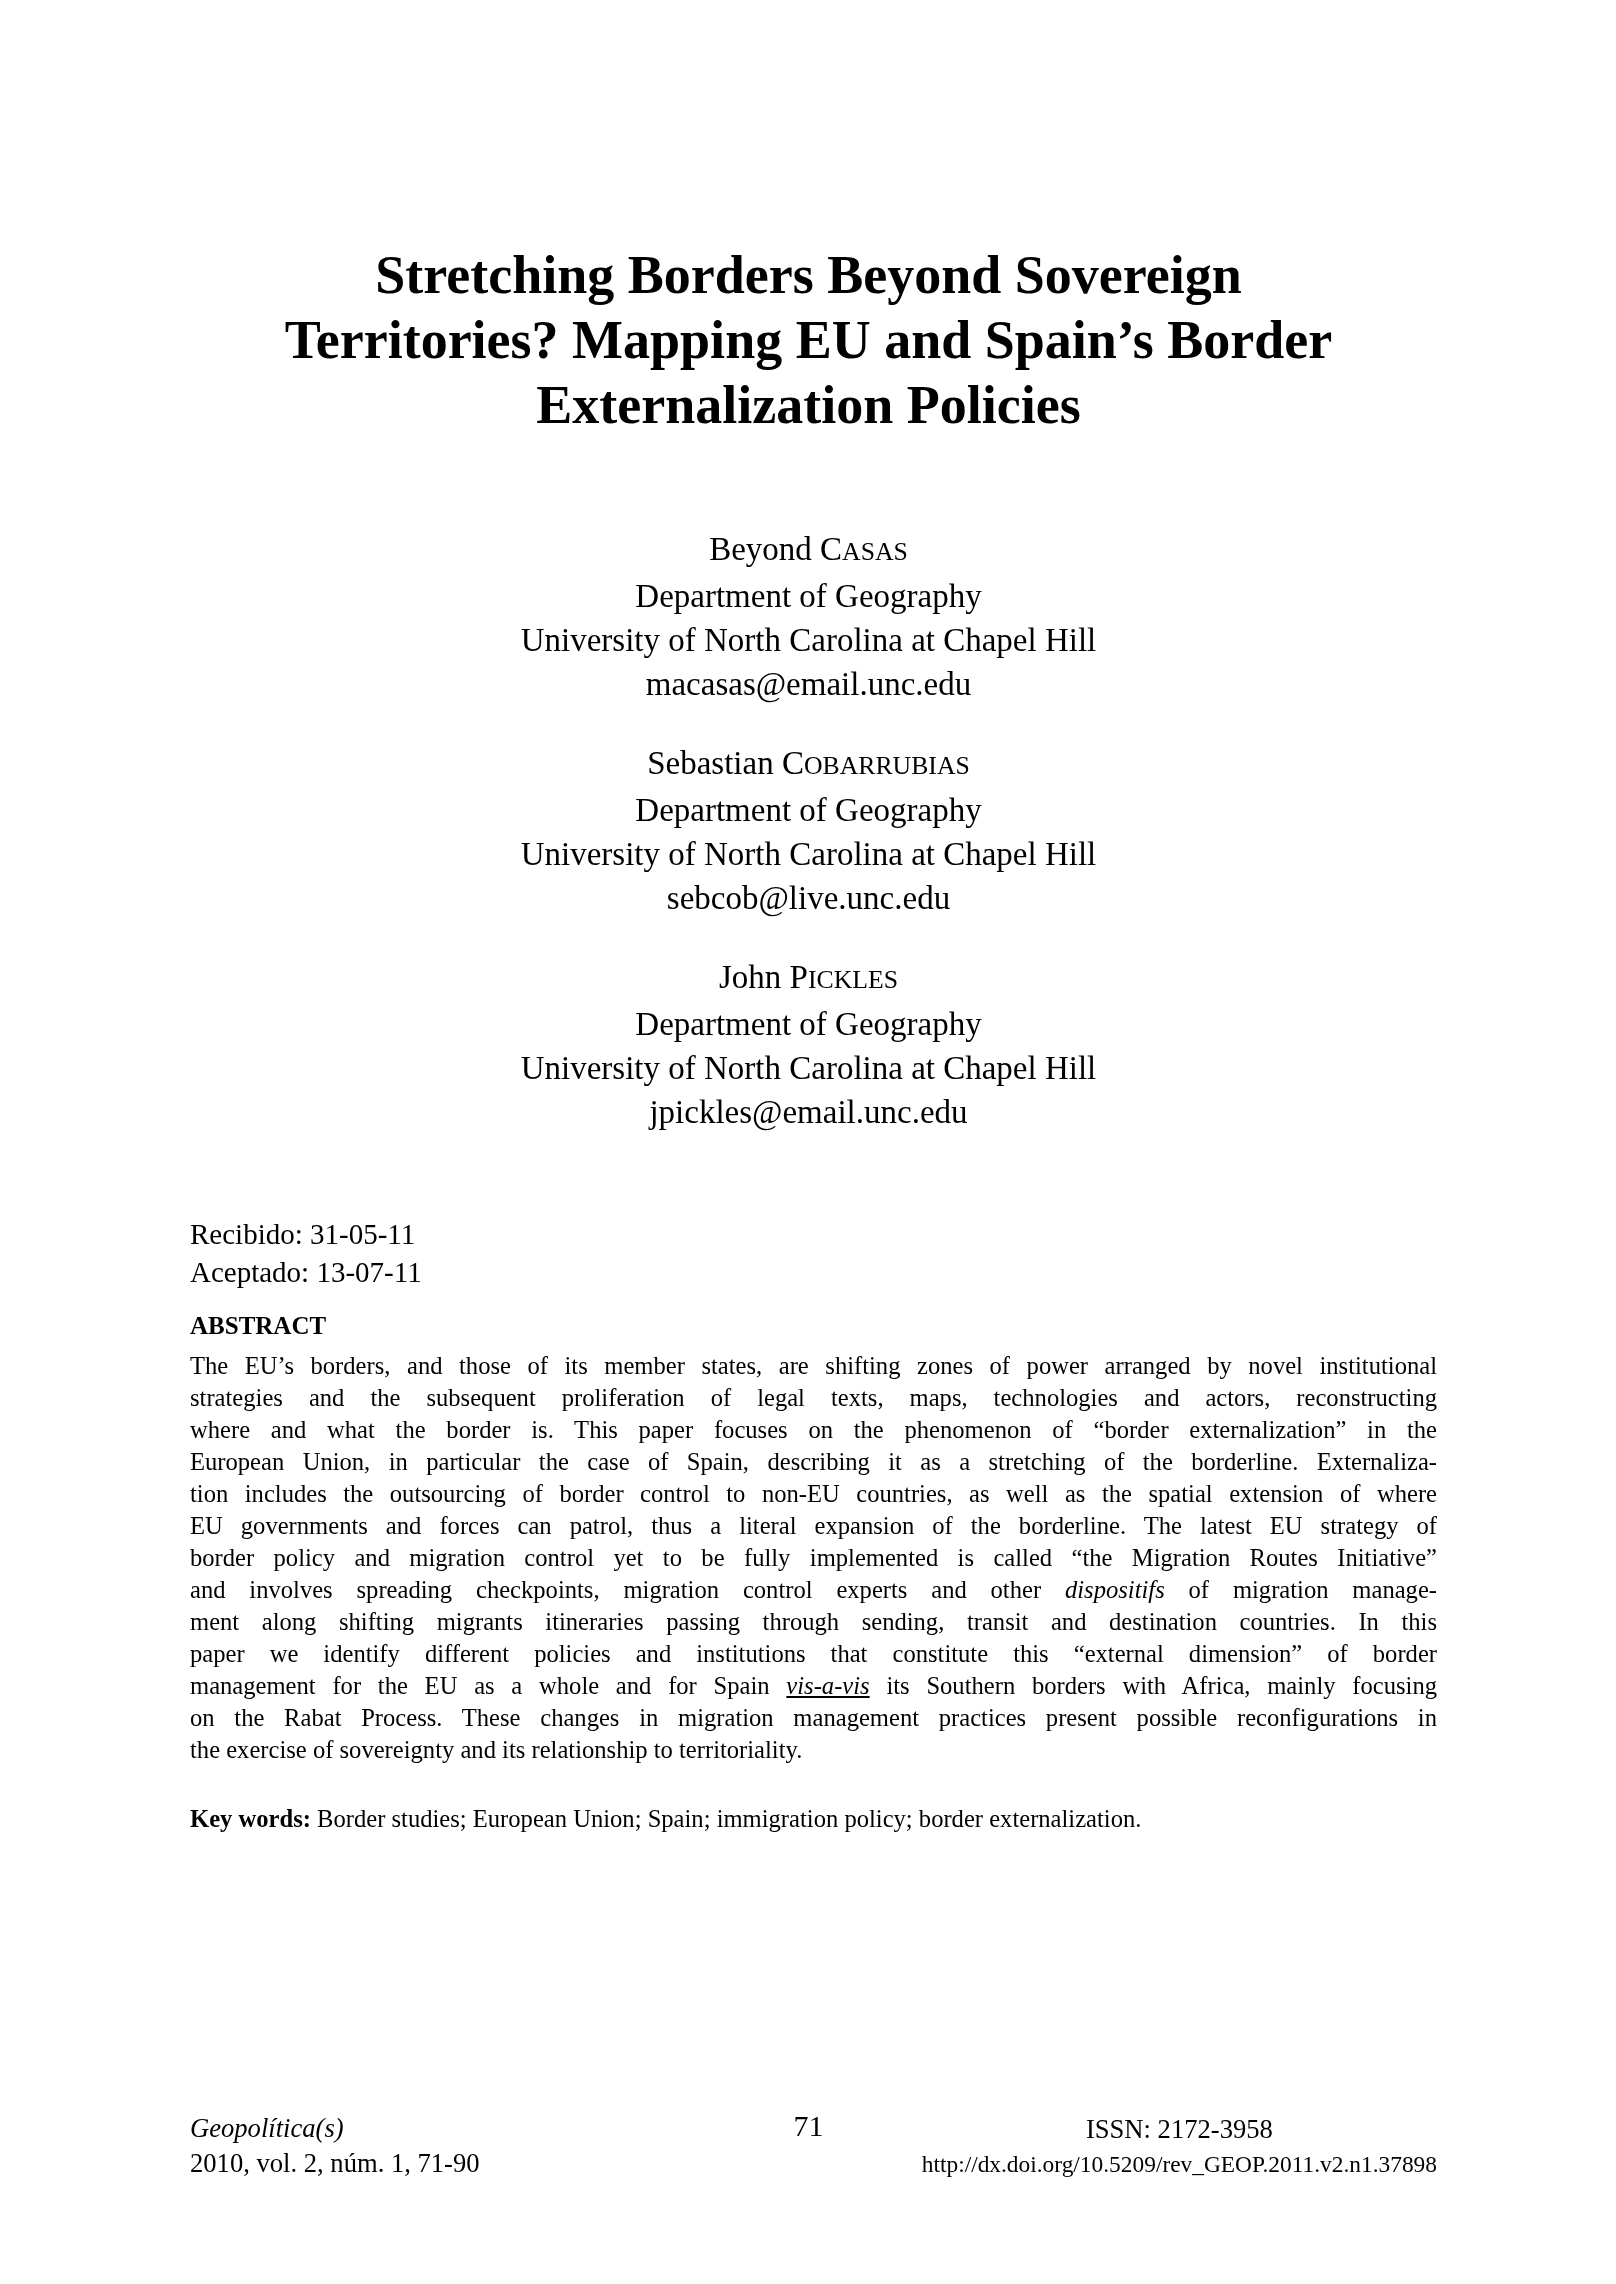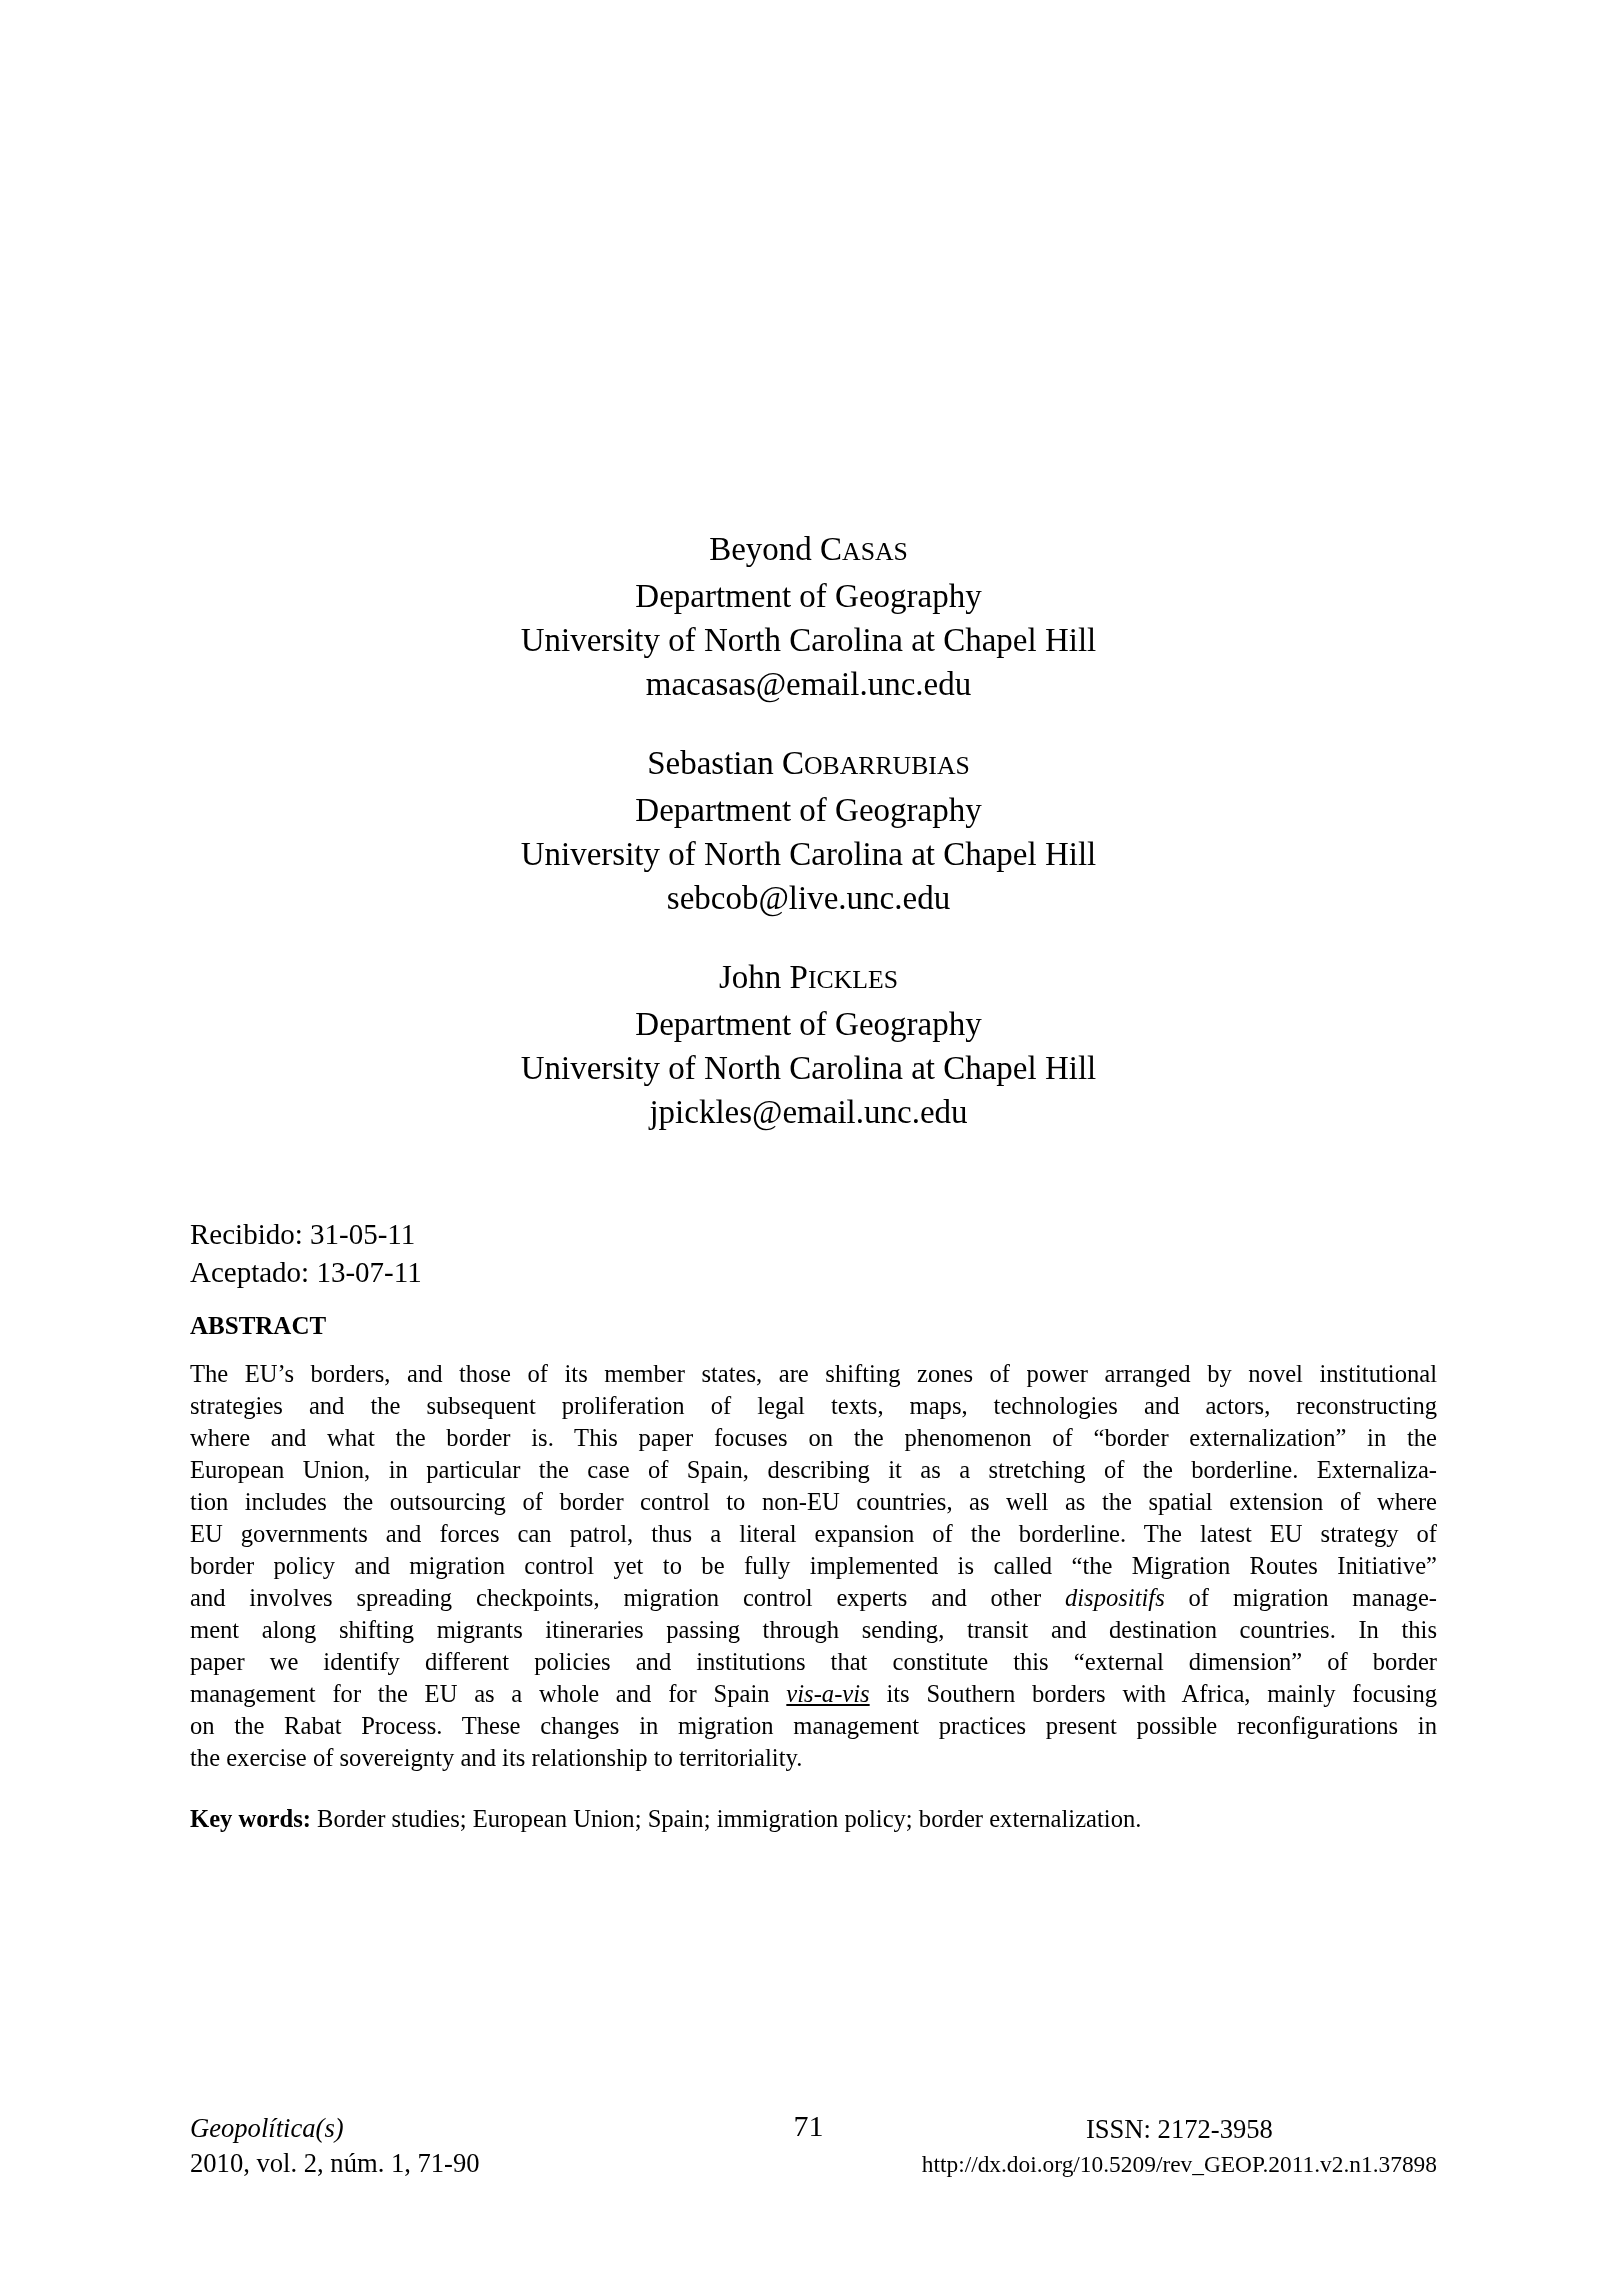--- a/index.html
+++ b/index.html
@@ -53,21 +53,20 @@
     font-weight: bold;
     margin: 0;
   }
   .abstract-body {
     position: absolute;
     top: 1350px;
     left: 190px;
     width: 1247px;
     font-size: 24.6px;
     line-height: 32px;
-    margin-top: 8px;
   }
   .aline {
     text-align: justify;
     text-align-last: justify;
     height: 32px;
     overflow: hidden;
   }
   .aline.last {
     text-align-last: left;
   }
@@ -106,20 +105,25 @@
     font-size: 26.6px;
     line-height: 35px;
   }
   .doi { font-size: 23.4px; }
 </style>
 </head>
 <body>
 
 <div class="page">
 
+  <header class="title">
+    <div class="title-line">Stretching Borders Beyond Sovereign</div>
+    <div class="title-line">Territories? Mapping EU and Spain’s Border</div>
+    <div class="title-line">Externalization Policies</div>
+  </header>
 
   <section class="authors">
 
     <div class="author-block">
       <div class="author-name">
         <span>Beyond</span><span class="surname"><span>C</span><span class="sc-rest">ASAS</span></span>
       </div>
       <div class="author-line">Department of Geography</div>
       <div class="author-line">University of North Carolina at Chapel Hill</div>
       <div class="author-line">macasas@email.unc.edu</div>

